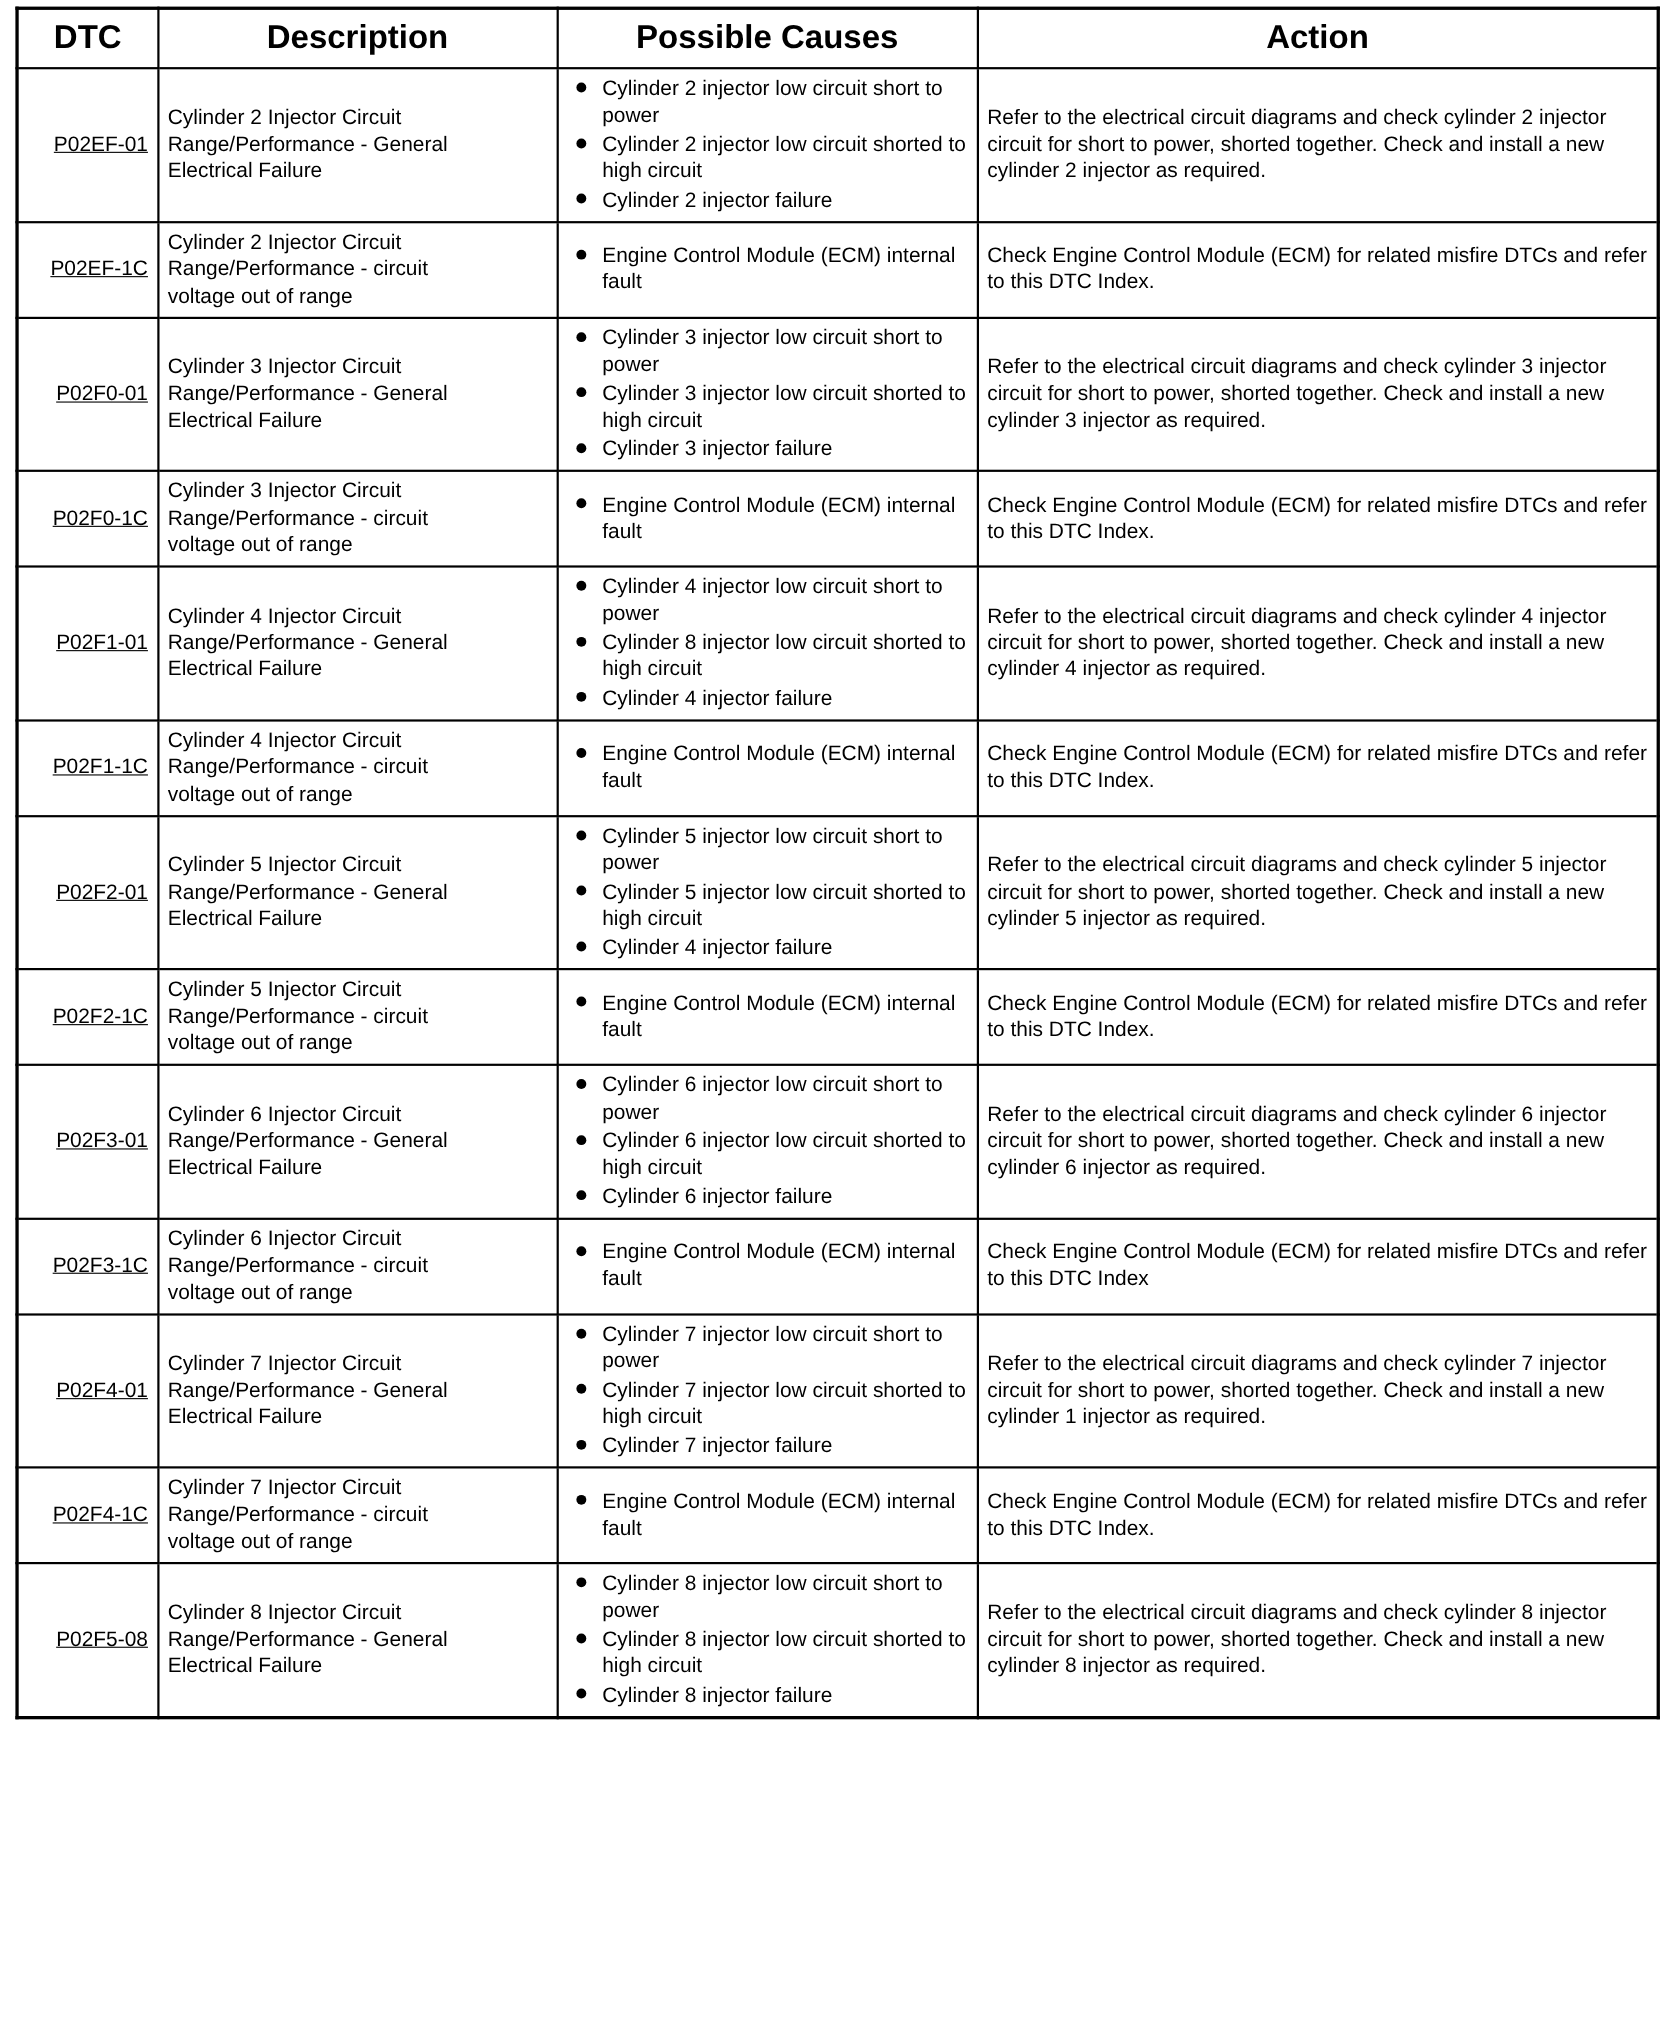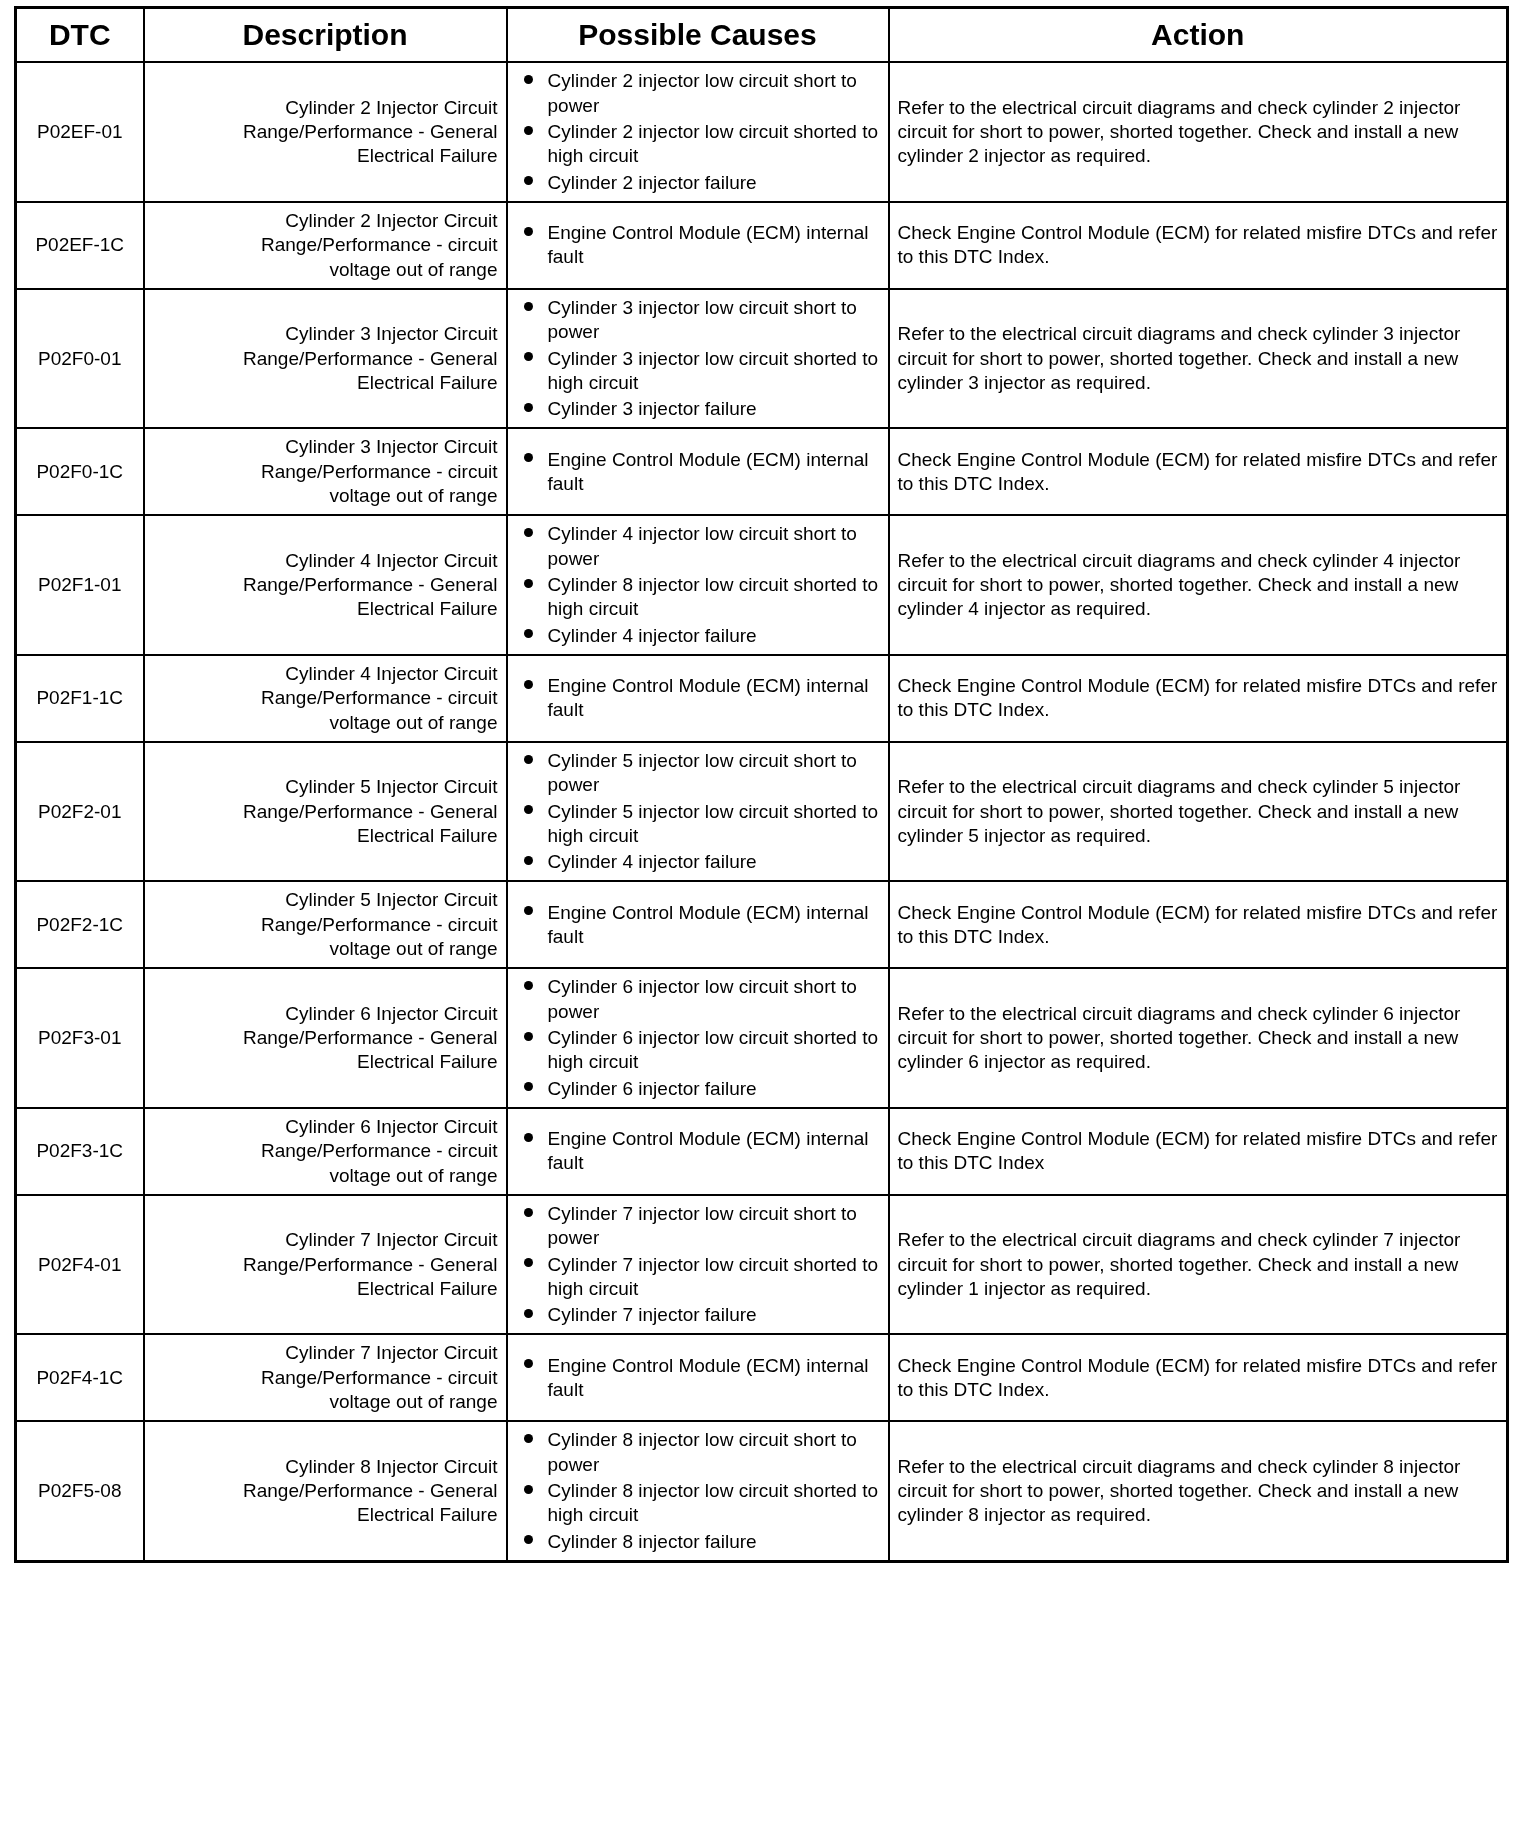--- a/index.html
+++ b/index.html
@@ -36,26 +36,27 @@
     font-size: 19px;
     line-height: 1.28;
   }
   table.dtc-table thead th {
     text-align: center;
     font-weight: bold;
     font-size: 30px;
     padding: 7px 6px;
   }
   td.dtc-cell {
-    text-align: center;
+    text-align: right;
     padding-left: 10px;
     white-space: nowrap;
+    text-decoration: underline;
   }
   td.desc-cell {
-    text-align: right;
+    text-align: left;
     padding-left: 12px;
   }
   td.cause-cell {
     padding: 8px 6px 8px 4px;
   }
   td.action-cell {
     padding: 8px 10px 8px 10px;
     margin-left: 16px;
   }
   ul.causes {

